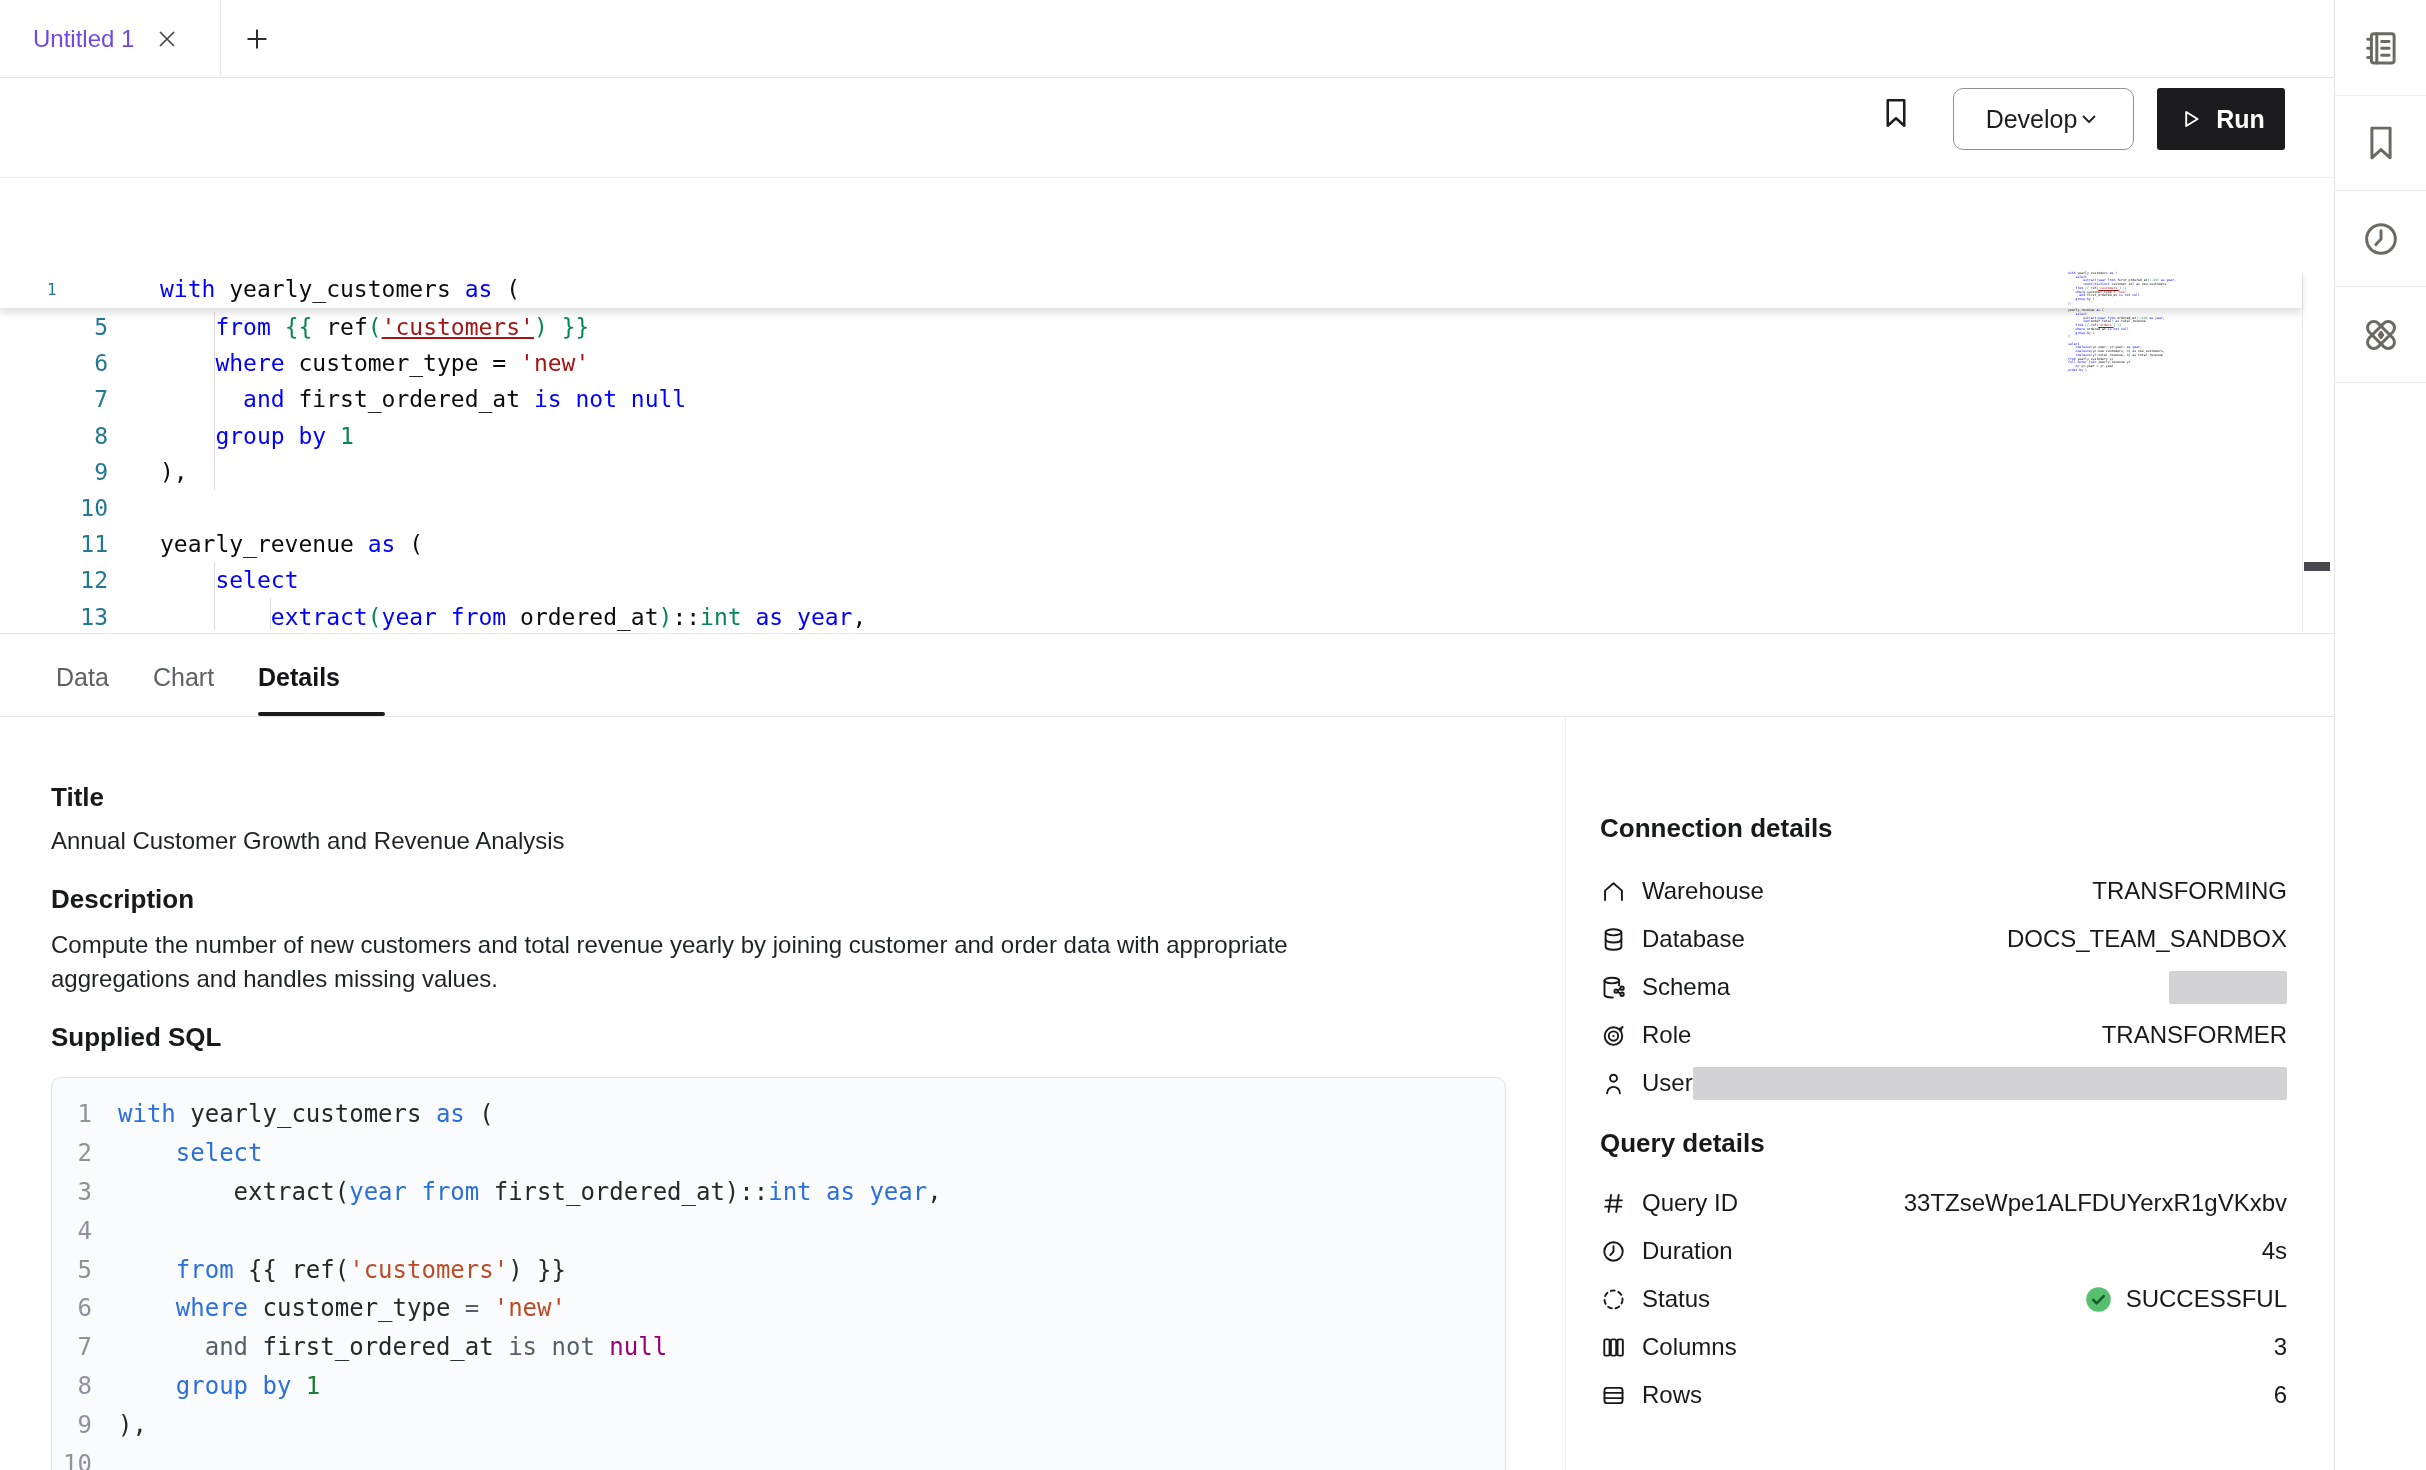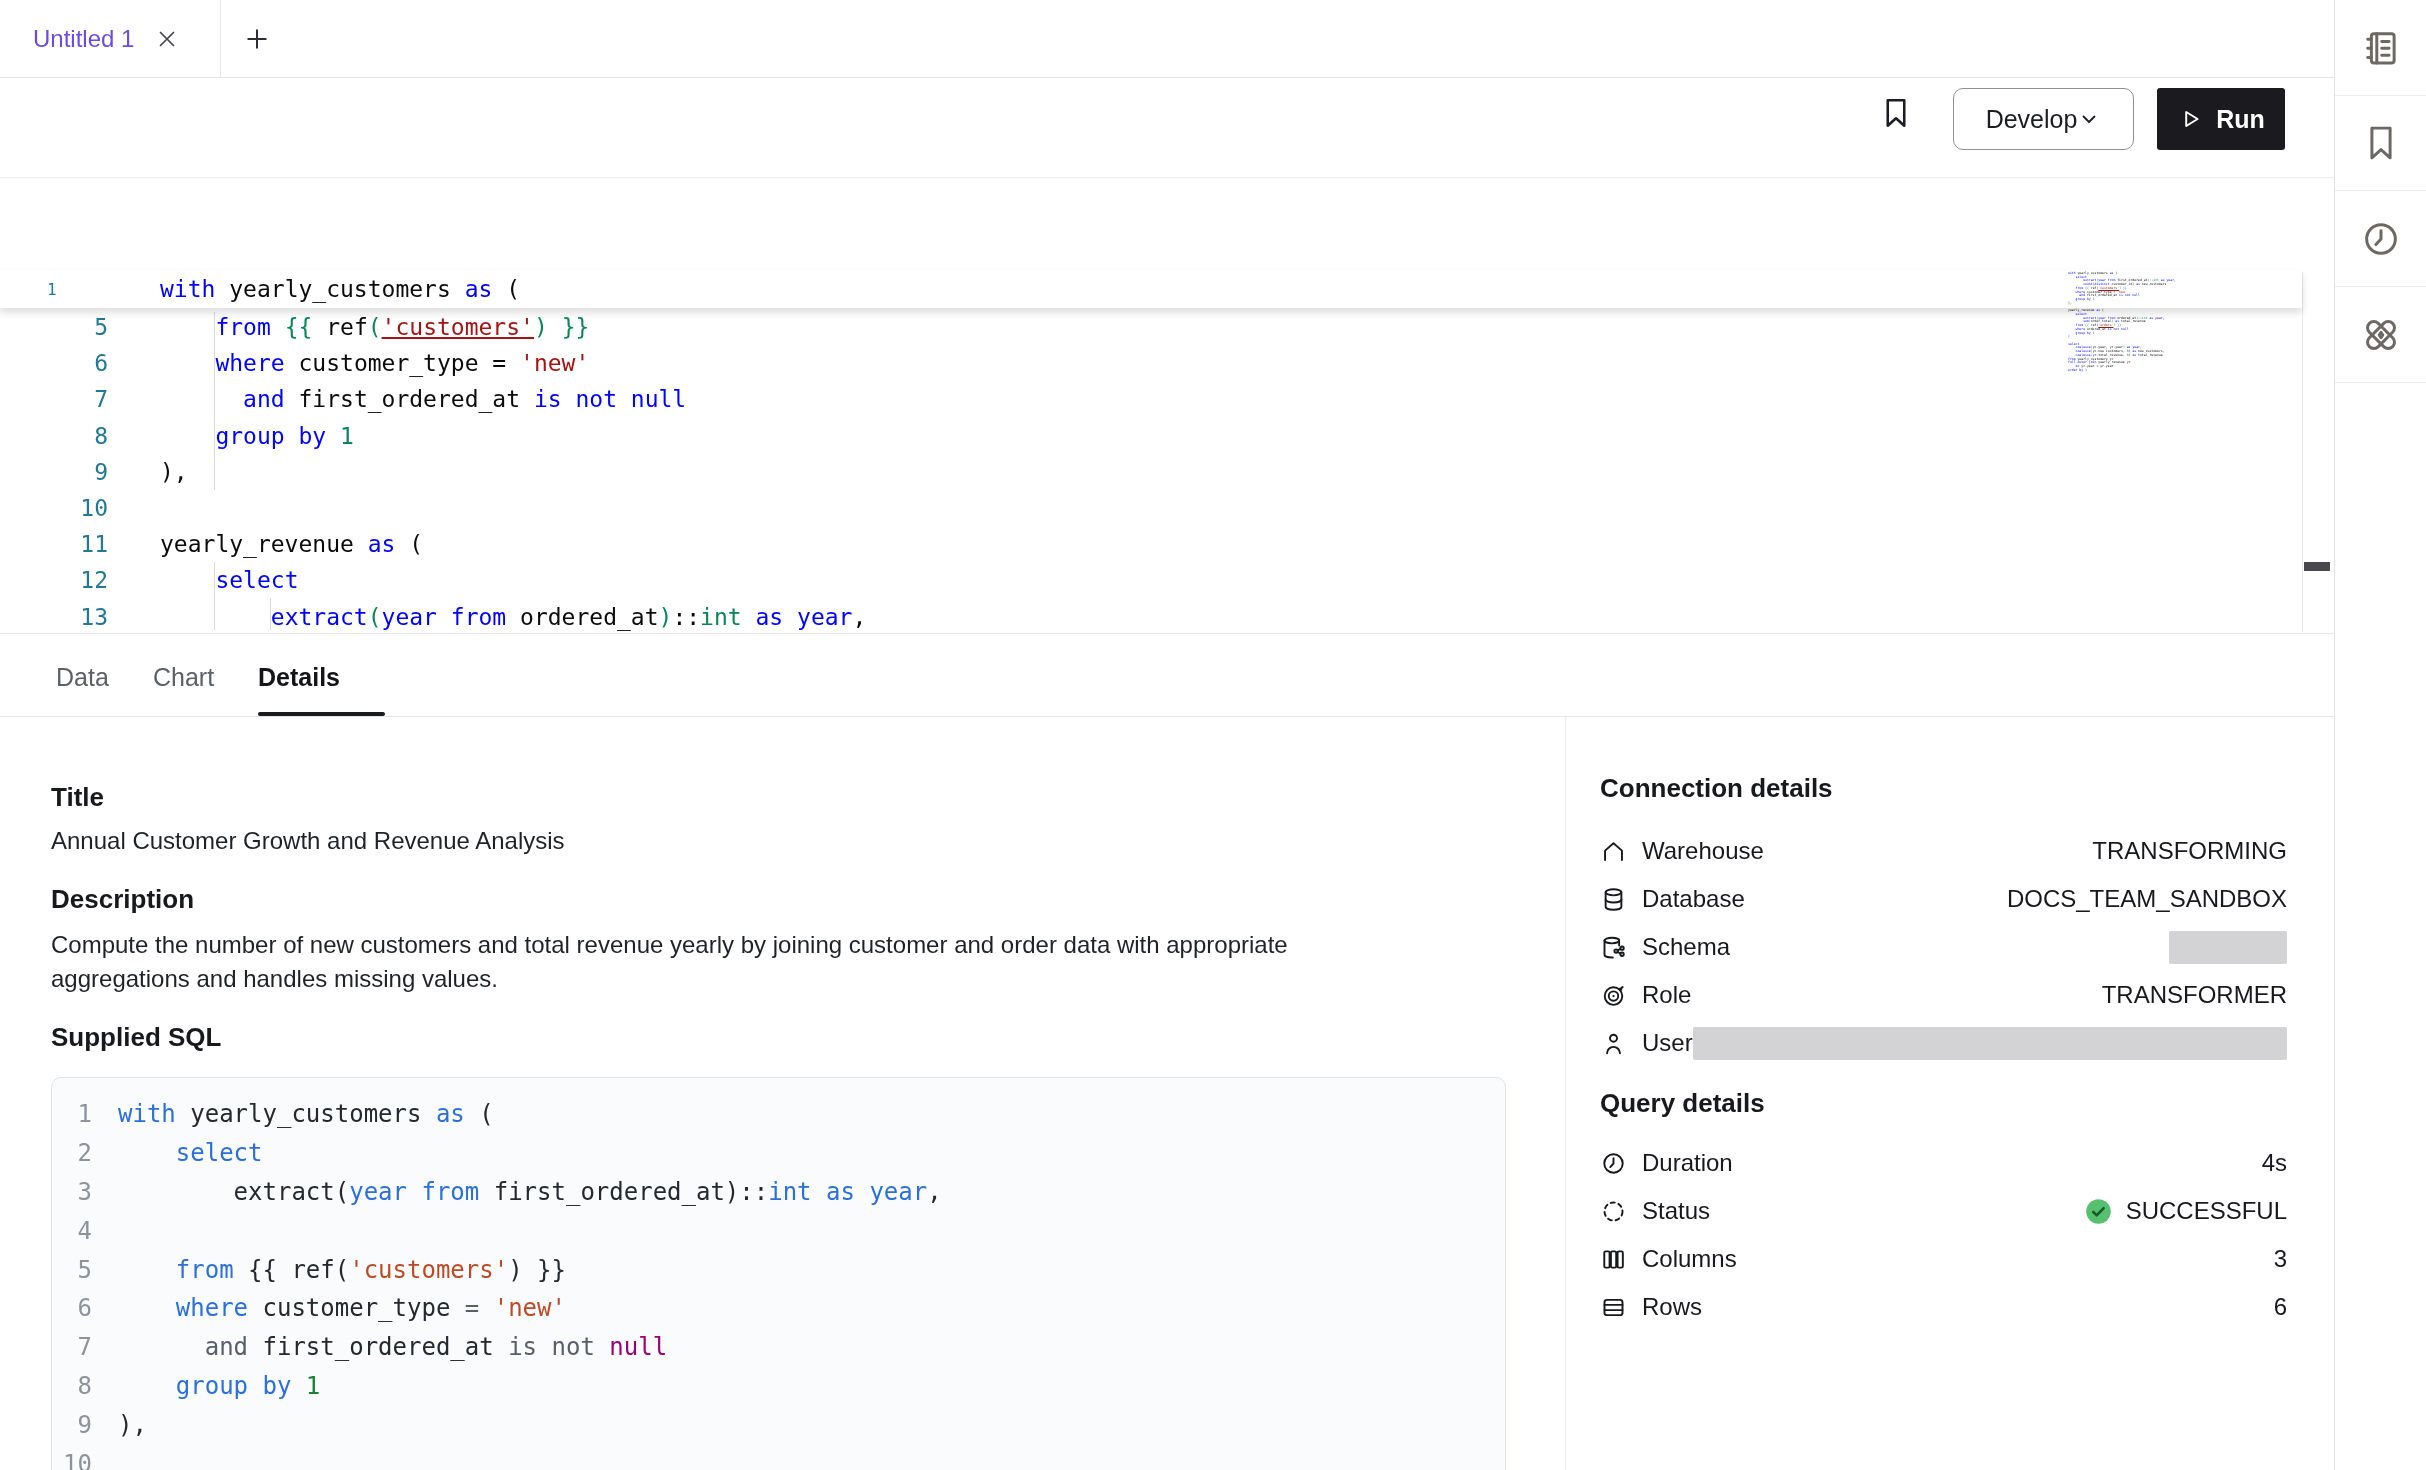--- a/index.html
+++ b/index.html
@@ -80,21 +80,21 @@
   #sqlbox .cline .ct { margin-left:26px; font-size:24px; }
   
   .gh .t-kw { color:#2a6fdb; } .gh .t-def { color:#24292f; } .gh .t-grn { color:#1a7f37; }
   .gh .t-str { color:#bc4a26; } .gh .t-fn { color:#a9571c; } .gh .t-gray { color:#57606a; }
   .gh .t-nul { color:#990073; }
 
   #details-vdivider { left:1565px; top:717px; width:1px; height:753px; background:#ededef; }
 
   .dpanel { left:1600px; width:687px; }
   #conn-panel { top:770px; } #query-panel { top:1085px; }
-  .dpanel .h2 { line-height:36px; margin-bottom:21px; }
+  .dpanel .h2 { line-height:36px; margin-bottom:21px;margin-top:40px; }
   #query-panel .h2 { margin-bottom:18px; }
   .drow { display:flex; align-items:center; height:48px; }
   .drow svg.dicon { width:27px; height:27px; flex:none; color:#17191d; }
   .dlabel { margin-left:15px; font-size:24px; color:#17191d; }
   .dvalue { margin-left:auto; font-size:24px; color:#17191d; display:flex; align-items:center; gap:12px; }
   .redact { margin-left:auto; height:33px; background:#d3d3d6; border-radius:2px; display:inline-block; }
   svg.scheck { width:31px; height:31px; }
 
   
   #sidebar { left:2334px; top:0; width:92px; height:1470px; border-left:1px solid #e3e3e5; background:#fff; }
@@ -289,20 +289,29 @@
         <span class="dlabel">User</span>
         <span class="redact" style="width:600px"></span>
       </div>
     </div>
 </div>
 <div id="query-panel" class="abs dpanel">
   <div class="h2">Query details</div>
   <div id="query-rows">
       <div class="drow">
         <svg class="dicon" viewBox="0 0 24 24" fill="none" stroke="currentColor" stroke-width="1.7" stroke-linecap="round" stroke-linejoin="round">
+          <path d="M9.8 4.5l-2.2 15M16.6 4.5l-2.2 15M5.2 9.2h14.3M4.6 14.8h14.3"></path>
+        </svg>
+        <span class="dlabel">Query ID</span>
+        <span class="dvalue">
+          <span>33TZseWpe1ALFDUYerxR1gVKxbv</span>
+        </span>
+      </div>
+      <div class="drow">
+        <svg class="dicon" viewBox="0 0 24 24" fill="none" stroke="currentColor" stroke-width="1.7" stroke-linecap="round" stroke-linejoin="round">
           <circle cx="12" cy="12" r="8.2"></circle>
           <path d="M12 7.3V12l-2.9 3.2"></path>
         </svg>
         <span class="dlabel">Duration</span>
         <span class="dvalue">
           <span>4s</span>
         </span>
       </div>
       <div class="drow">
         <svg class="dicon" viewBox="0 0 24 24" fill="none" stroke="currentColor" stroke-width="1.7" stroke-linecap="round" stroke-linejoin="round">

